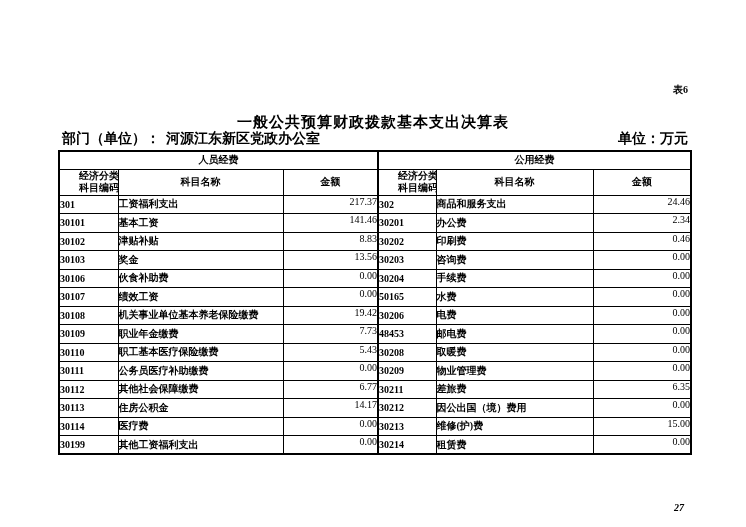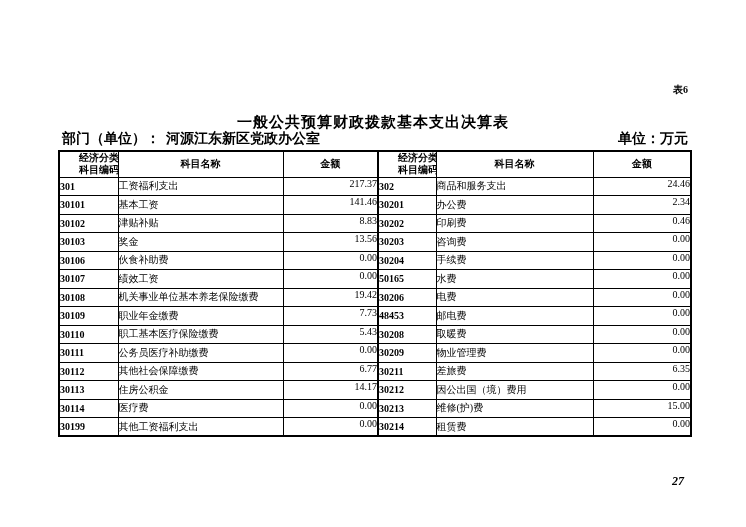--- a/index.html
+++ b/index.html
@@ -53,31 +53,31 @@
     font-weight:bold;text-align:center;vertical-align:middle;
     line-height:12px;
   }
   th .hline{display:block;padding-left:19px;}
   td.code{
     text-align:left;vertical-align:middle;padding-left:5px;
     font-weight:bold;
   }
   td.subject{
     text-align:left;vertical-align:middle;padding-left:8px;
-    font-weight:normal;
+    font-weight:bold;
   }
   td.amount{
     text-align:right;vertical-align:top;
     padding-right:5px;padding-top:1px;margin-left:16px;
   }
   .mid-div{border-left:2px solid #000 !important;}
 
   .page-number{
-    position:absolute;top:474px;right:62px;
-    font-size:12px;font-weight:bold;font-style:italic;
+    position:absolute;top:502px;right:62px;
+    font-size:10px;font-weight:bold;font-style:italic;
   }
 </style>
 </head>
 <body>
 
 <div class="sheet">
 
   <div class="table-tag">表6</div>
 
   <div class="doc-title">一般公共预算财政拨款基本支出决算表</div>
@@ -92,20 +92,24 @@
   <table class="budget">
     <colgroup>
       <col style="width:59px">
         <col style="width:165px">
         <col style="width:95px">
       <col style="width:58px">
         <col style="width:157px">
         <col style="width:98px">
     </colgroup>
     <tbody>
+        <tr class="group-row">
+      <th class="group" colspan="3">人员经费</th>
+      <th class="group mid-div" colspan="3">公用经费</th>
+    </tr>
     <tr class="colhead-row">
       <th class="colhead">
         <span class="hline">经济分类</span>
         <span class="hline">科目编码</span>
       </th>
       <th class="colhead">科目名称</th>
       <th class="colhead">金额</th>
       <th class="colhead mid-div">
         <span class="hline">经济分类</span>
         <span class="hline">科目编码</span>

